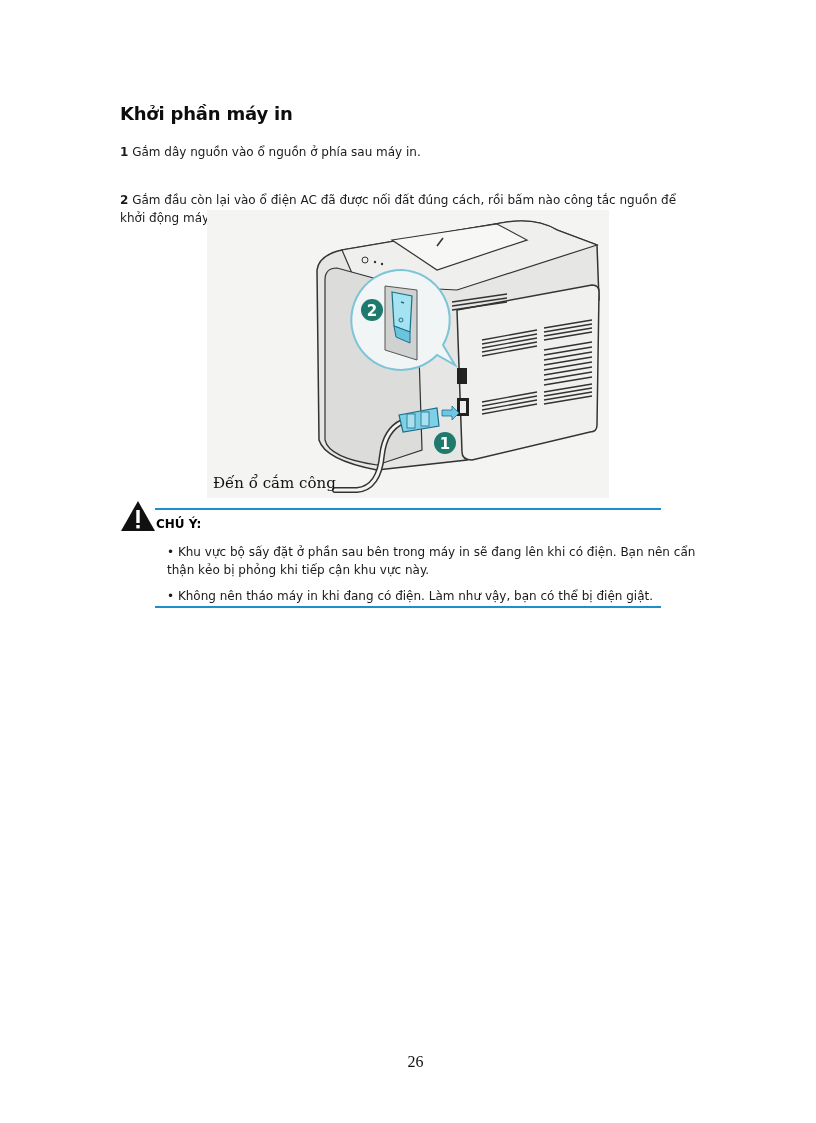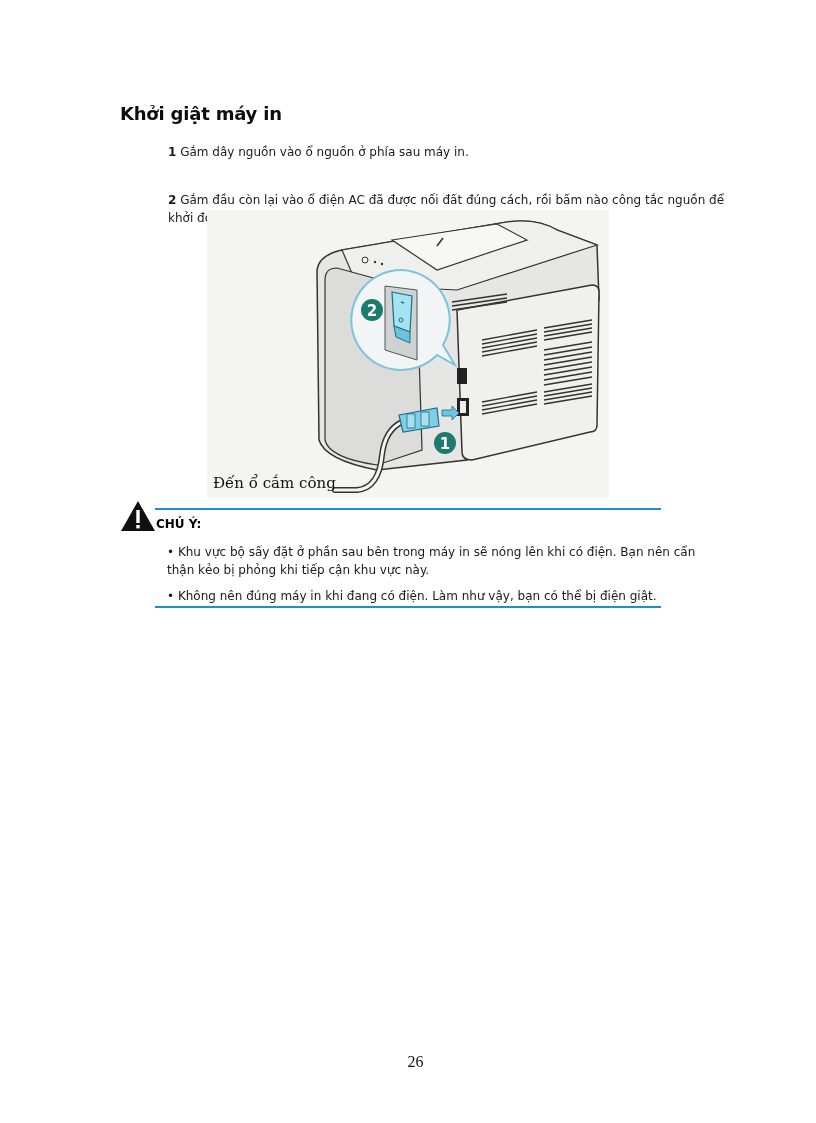--- a/index.html
+++ b/index.html
@@ -1,20 +1,20 @@
 <!DOCTYPE html>
 <html><head>
 <meta charset="utf-8">
 <style>
   * { box-sizing: border-box; margin: 0; padding: 0; }
   html, body { width: 816px; height: 1123px; background: #ffffff; }
   body { position: relative; font-family: "DejaVu Sans", sans-serif; color: #111; overflow: hidden; }
 
   .title { position: absolute; left: 120px; top: 103px; font-size: 18px; font-weight: bold; color: #0d0d0d; letter-spacing: -0.2px; }
-  .step { position: absolute; left: 120px; font-size: 12px; line-height: 18px; color: #1a1a1a; margin-left: 48px; }
+  .step { position: absolute; left: 120px; font-size: 12px; line-height: 18px; color: #1a1a1a; }
   .step b { font-weight: bold; }
   .step1 { top: 143px; }
   .step2 { top: 191px; width: 565px; }
 
   .figure { position: absolute; left: 207px; top: 210px; width: 402px; height: 288px; background: #f4f4f2; overflow: hidden; }
   .figure svg { display: block; }
   .fig-caption { position: absolute; left: 6px; top: 264px; font-family: "DejaVu Serif", serif; font-size: 15px; color: #111; }
 
   .note-top-line { position: absolute; left: 155px; top: 508px; width: 506px; height: 2px; background: #1e8fc8; }
   .note-bottom-line { position: absolute; left: 155px; top: 606px; width: 506px; height: 2px; background: #1e8fc8; }
@@ -22,21 +22,21 @@
   .note-label { position: absolute; left: 156px; top: 517px; font-size: 12px; font-weight: bold; color: #000000; }
   .note-item { position: absolute; left: 167px; font-size: 12px; line-height: 18px; color: #1a1a1a; width: 530px; }
   .note-item1 { top: 543px; }
   .note-item2 { top: 587px; }
 
   .page-number { position: absolute; left: 0; width: 816px; top: 1053px; text-align: center; font-family: "Liberation Serif", serif; font-size: 16px; color: #111; padding-left: 15px; }
 </style>
 </head>
 <body>
 
-<h1 class="title">Khởi giật máy in</h1>
+<h1 class="title">Khởi phần máy in</h1>
 
 <p class="step step1"><b>1</b><span> Gắm dây nguồn vào ổ nguồn ở phía sau máy in.</span></p>
 
 <p class="step step2"><b>2</b><span> Gắm đầu còn lại vào ổ điện AC đã được nối đất đúng cách, rồi bấm nào công tắc nguồn để khởi động máy in.</span></p>
 
 <div class="figure">
   <svg width="402" height="288" viewBox="0 0 402 288">
 
     <path d="M110 60 Q112 45 135 40 L300 12 Q330 8 350 20 L390 35 L392 90 L300 110 L260 250 L170 260 Q118 250 112 230 Z" fill="#e6e6e4" stroke="#333" stroke-width="1.5"></path>
 
@@ -114,17 +114,17 @@
   <div class="fig-caption">Đến ổ cắm công</div>
 </div>
 
 <svg class="warn-icon" viewBox="0 0 36 32">
   <path d="M18 1 L35 31 L1 31 Z" fill="#111"></path>
   <rect x="16.3" y="10" width="3.4" height="13" fill="#fff"></rect>
   <rect x="16.3" y="25" width="3.4" height="3.4" fill="#fff"></rect>
 </svg>
 <div class="note-top-line"></div>
 <div class="note-label">CHÚ Ý:</div>
-<p class="note-item note-item1">• Khu vực bộ sấy đặt ở phần sau bên trong máy in sẽ nóng lên khi có điện. Bạn nên cẩn thận kẻo bị phỏng khi tiếp cận khu vực này.</p>
-<p class="note-item note-item2">• Không nên đúng máy in khi đang có điện. Làm như vậy, bạn có thể bị điện giật.</p>
+<p class="note-item note-item1">• Khu vực bộ sấy đặt ở phần sau bên trong máy in sẽ đang lên khi có điện. Bạn nên cẩn thận kẻo bị phỏng khi tiếp cận khu vực này.</p>
+<p class="note-item note-item2">• Không nên tháo máy in khi đang có điện. Làm như vậy, bạn có thể bị điện giật.</p>
 <div class="note-bottom-line"></div>
 
 <div class="page-number">26</div>
 
 </body></html>

